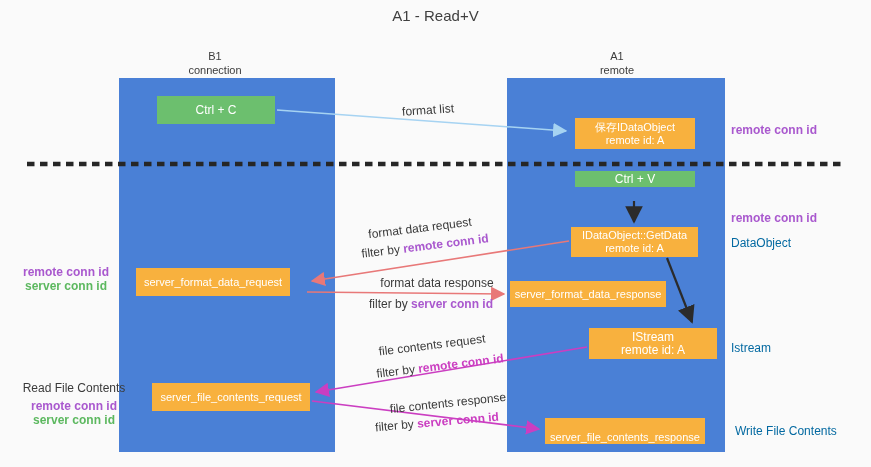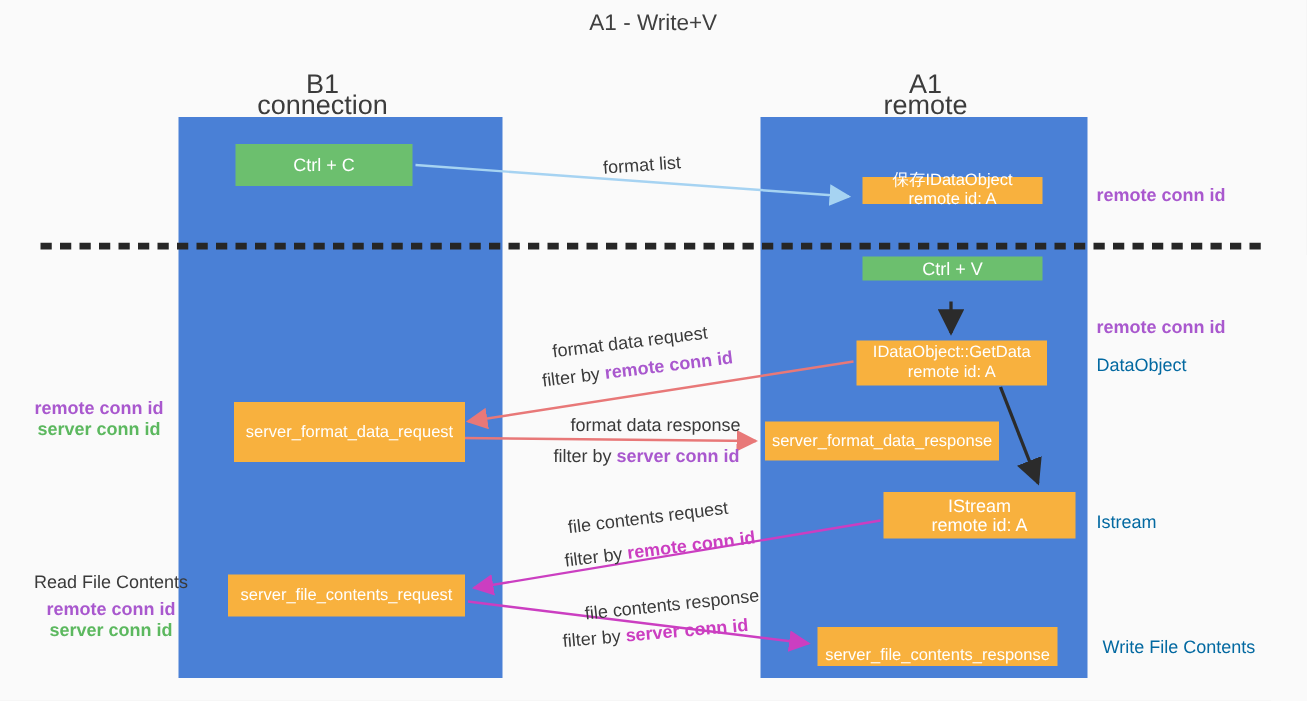--- a/index.html
+++ b/index.html
@@ -4,21 +4,21 @@
 <style>
   html,body{margin:0;padding:0;}
   body{background:#f0f0f0;}
   #stage{
     position:relative;width:871px;height:467px;background:#fafafa;
     font-family:"Liberation Sans","DejaVu Sans",sans-serif;overflow:hidden;
   }
   .title{position:absolute;top:6px;left:0;width:100%;text-align:center;
     font-size:15px;line-height:19px;color:#3f3f3f;}
   .colhead{position:absolute;top:49px;width:120px;text-align:center;
-    font-size:18px;line-height:14px;color:#3c3c3c;}
+    font-size:11px;line-height:14px;color:#3c3c3c;}
   .col{position:absolute;top:78px;height:374px;background:#4a80d6;}
   .box{position:absolute;display:flex;flex-direction:column;align-items:center;
     justify-content:center;color:#fff;text-align:center;line-height:13px;}
   .green{background:#6cbf6e;font-size:12px;}
   .orange{background:#f8b13e;}
   .f11{font-size:11px;}
   .f115{font-size:11px;}
   .f12{font-size:12px;}
   .sidelbl{position:absolute;font-size:12px;color:#0369a1;white-space:nowrap;}
   .b{font-weight:bold;}
@@ -31,21 +31,21 @@
     transform:translate(-50%,-50%) rotate(var(--r,0deg));}
   #arrows{position:absolute;left:0;top:0;pointer-events:none;}
   .readlbl{margin-bottom:4px;color:#3a3a3a;}
 </style>
 </head>
 <body>
 
 <div id="stage">
 
   <div class="title">
-    <div>A1 - Write+V</div>
+    <div>A1 - Read+V</div>
   </div>
 
   <div class="colhead" style="left:155px;">
     <div>B1</div>
     <div>connection</div>
   </div>
   <div class="colhead" style="left:557px;">
     <div>A1</div>
     <div>remote</div>
   </div>
@@ -75,35 +75,35 @@
     <line x1="569" y1="241" x2="312" y2="281" stroke="#e87878" stroke-width="1.6" marker-end="url(#mred)"></line>
     <line x1="307" y1="292" x2="504" y2="294" stroke="#e87878" stroke-width="1.6" marker-end="url(#mred)"></line>
     <line x1="587" y1="347" x2="316" y2="392" stroke="#cb3ec1" stroke-width="1.6" marker-end="url(#mmag)"></line>
     <line x1="312" y1="401" x2="539" y2="429" stroke="#cb3ec1" stroke-width="1.6" marker-end="url(#mmag)"></line>
   </svg>
 
   <div class="box green" style="left:157px;top:96px;width:118px;height:28px;">
     <div>Ctrl + C</div>
   </div>
 
-  <div class="box orange f11" style="left:575px;top:118px;width:120px;height:18px;">
+  <div class="box orange f11" style="left:575px;top:118px;width:120px;height:31px;">
     <div>保存IDataObject</div>
     <div>remote id: A</div>
   </div>
 
   <div class="box green" style="left:575px;top:171px;width:120px;height:16px;">
     <div>Ctrl + V</div>
   </div>
 
   <div class="box orange f115" style="left:571px;top:227px;width:127px;height:30px;">
     <div>IDataObject::GetData</div>
     <div>remote id: A</div>
   </div>
 
-  <div class="box orange f115" style="left:156px;top:268px;width:154px;height:40px;">
+  <div class="box orange f115" style="left:136px;top:268px;width:154px;height:28px;">
     <div>server_format_data_request</div>
   </div>
 
   <div class="box orange f115" style="left:510px;top:281px;width:156px;height:26px;">
     <div>server_format_data_response</div>
   </div>
 
   <div class="box orange f12" style="left:589px;top:328px;width:128px;height:31px;">
     <div>IStream</div>
     <div>remote id: A</div>

